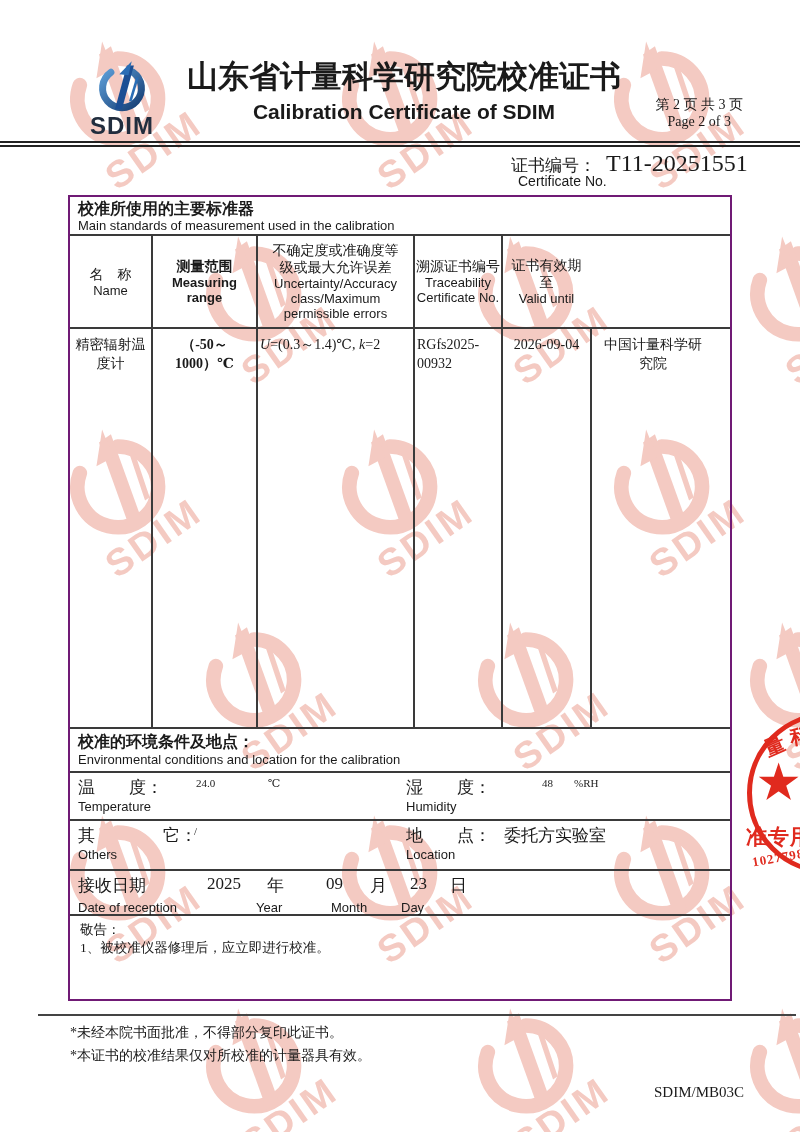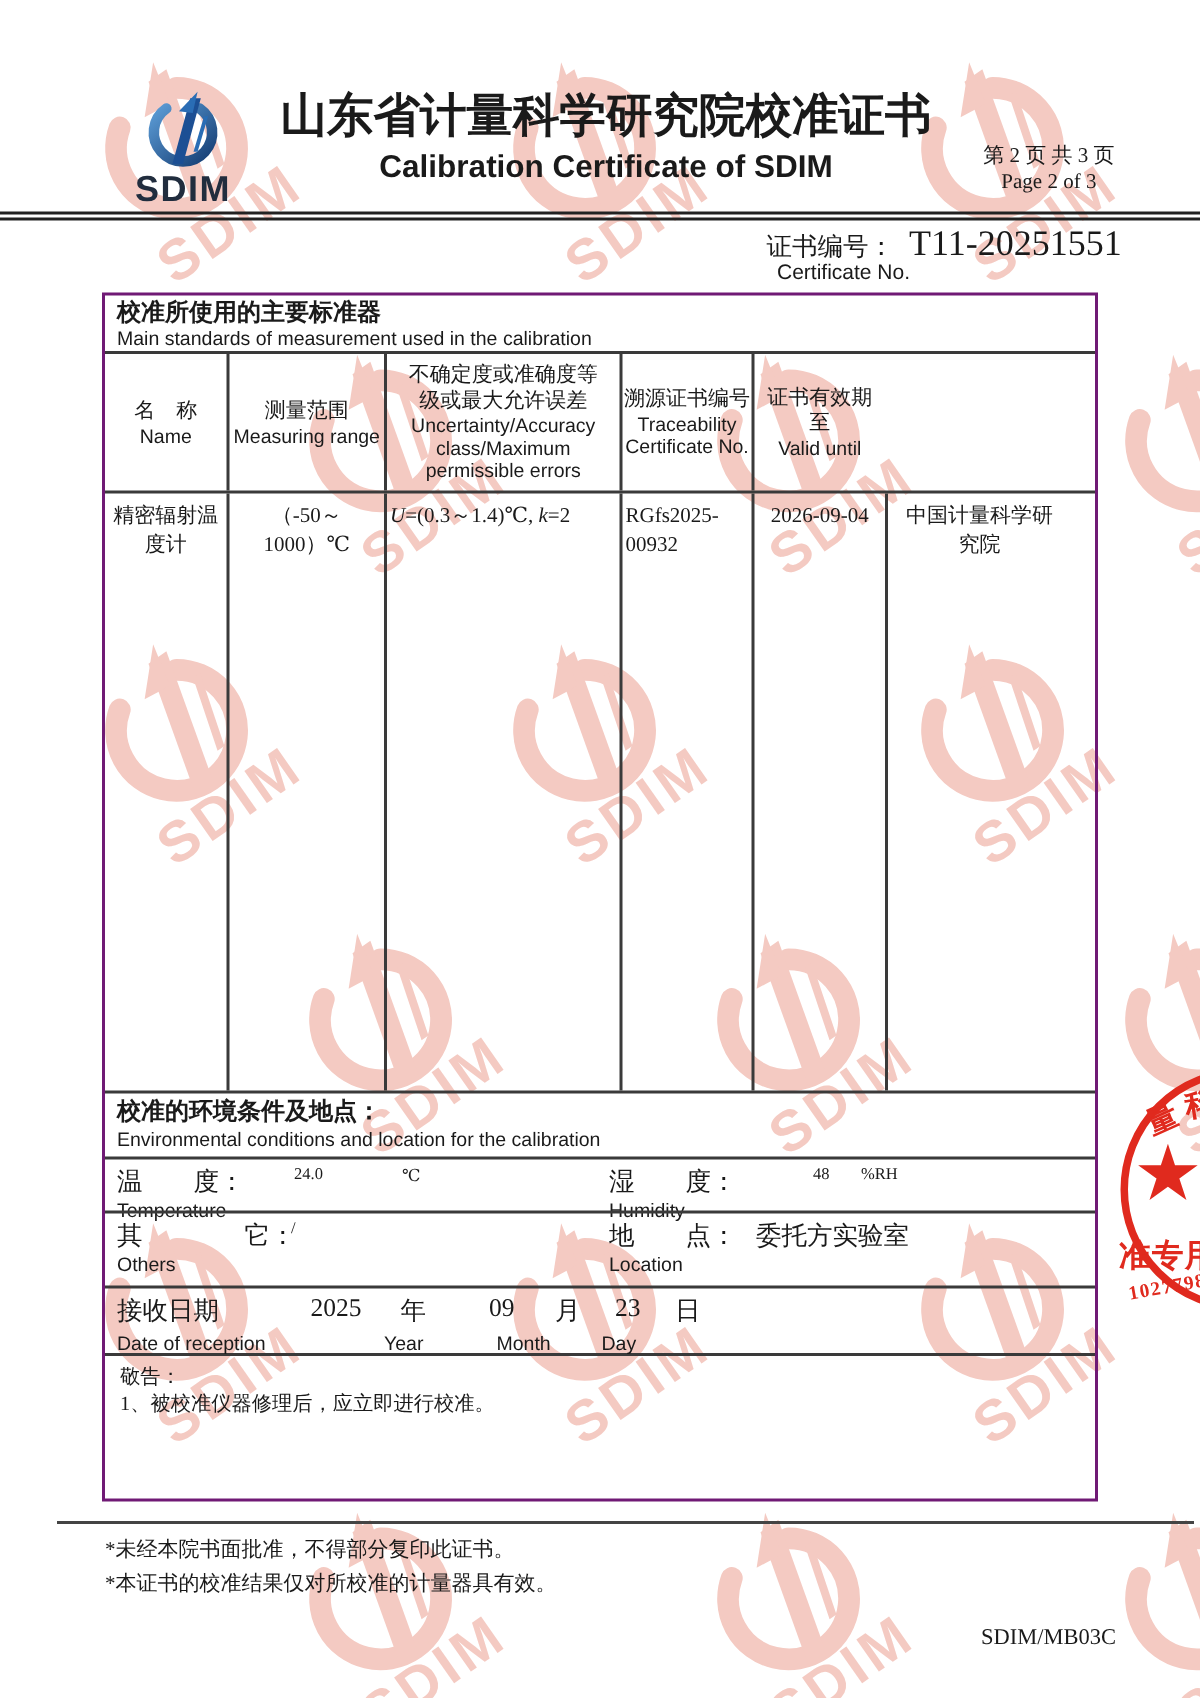--- a/index.html
+++ b/index.html
@@ -34,34 +34,34 @@
   .stable{position:absolute;left:68px;top:195px;width:664px;height:806px;border:2px solid #701a75;
           display:flex;flex-direction:column;box-sizing:border-box;}
   .t-row{border-top:2px solid #3a3a3a;box-sizing:border-box;flex:none;}
   .t-title{height:37px;padding:2px 8px 0;border-top:none;}
   .t-title-cn{font-size:16px;font-weight:bold;line-height:19px;}
   .t-title-en,.t-envtitle-en{font-family:"Liberation Sans",sans-serif;font-size:13px;line-height:15px;}
   .t-head{height:93px;display:flex;}
   .t-data{height:400px;display:flex;}
   .hc,.dc{box-sizing:border-box;flex:none;}
   .hc + .hc, .dc + .dc{border-left:2px solid #3a3a3a;}
-  .w1{width:81px;} .w2{width:105px;} .w3{width:157px;} .w4{width:88px;} .w5{width:89px;} .w6{width:124px;}
+  .w1{width:81px;} .w2{width:105px;font-weight:bold;} .w3{width:157px;} .w4{width:88px;} .w5{width:89px;} .w6{width:124px;}
   .hc{display:flex;flex-direction:column;justify-content:center;align-items:center;text-align:center;}
   .hc-cn{font-size:14px;line-height:17px;}
   .hc-en{font-family:"Liberation Sans",sans-serif;font-size:13px;line-height:15px;}
   .hc-cn.narrow{max-width:133px;} .hc-cn.narrow5{max-width:76px;}
   .dc{padding-top:6px;text-align:center;font-size:14px;line-height:19px;}
   .dc.left{text-align:left;padding-left:2px;}
   .dc .inst{max-width:102px;margin:0 auto;}
   .ital{font-style:italic;}
 
   .t-envtitle{height:44px;padding:3px 8px 0;}
   .t-envtitle-cn{font-size:16px;font-weight:bold;line-height:20px;}
   .t-half{position:relative;}
-  .r-temp{height:36px;} .r-oth{height:50px;} .r-recv{height:45px;}
+  .r-temp{height:48px;} .r-oth{height:50px;} .r-recv{height:45px;}
   .half-r{position:absolute;left:332px;top:0;right:0;height:100%;}
   .zh-lab{position:absolute;top:3px;font-size:17px;white-space:nowrap;}
   .zh-val{position:absolute;top:4px;font-size:11px;white-space:nowrap;}
   .en-lab{position:absolute;top:26px;font-family:"Liberation Sans",sans-serif;font-size:13px;white-space:nowrap;}
   .r-recv .en-lab{top:29px;}
 
   .t-notice{flex:1;padding:5px 10px 0;font-size:13.5px;line-height:17.5px;}
 
   
   .rule-bottom{position:absolute;left:38px;top:1014px;width:758px;height:2px;background:#444;}

